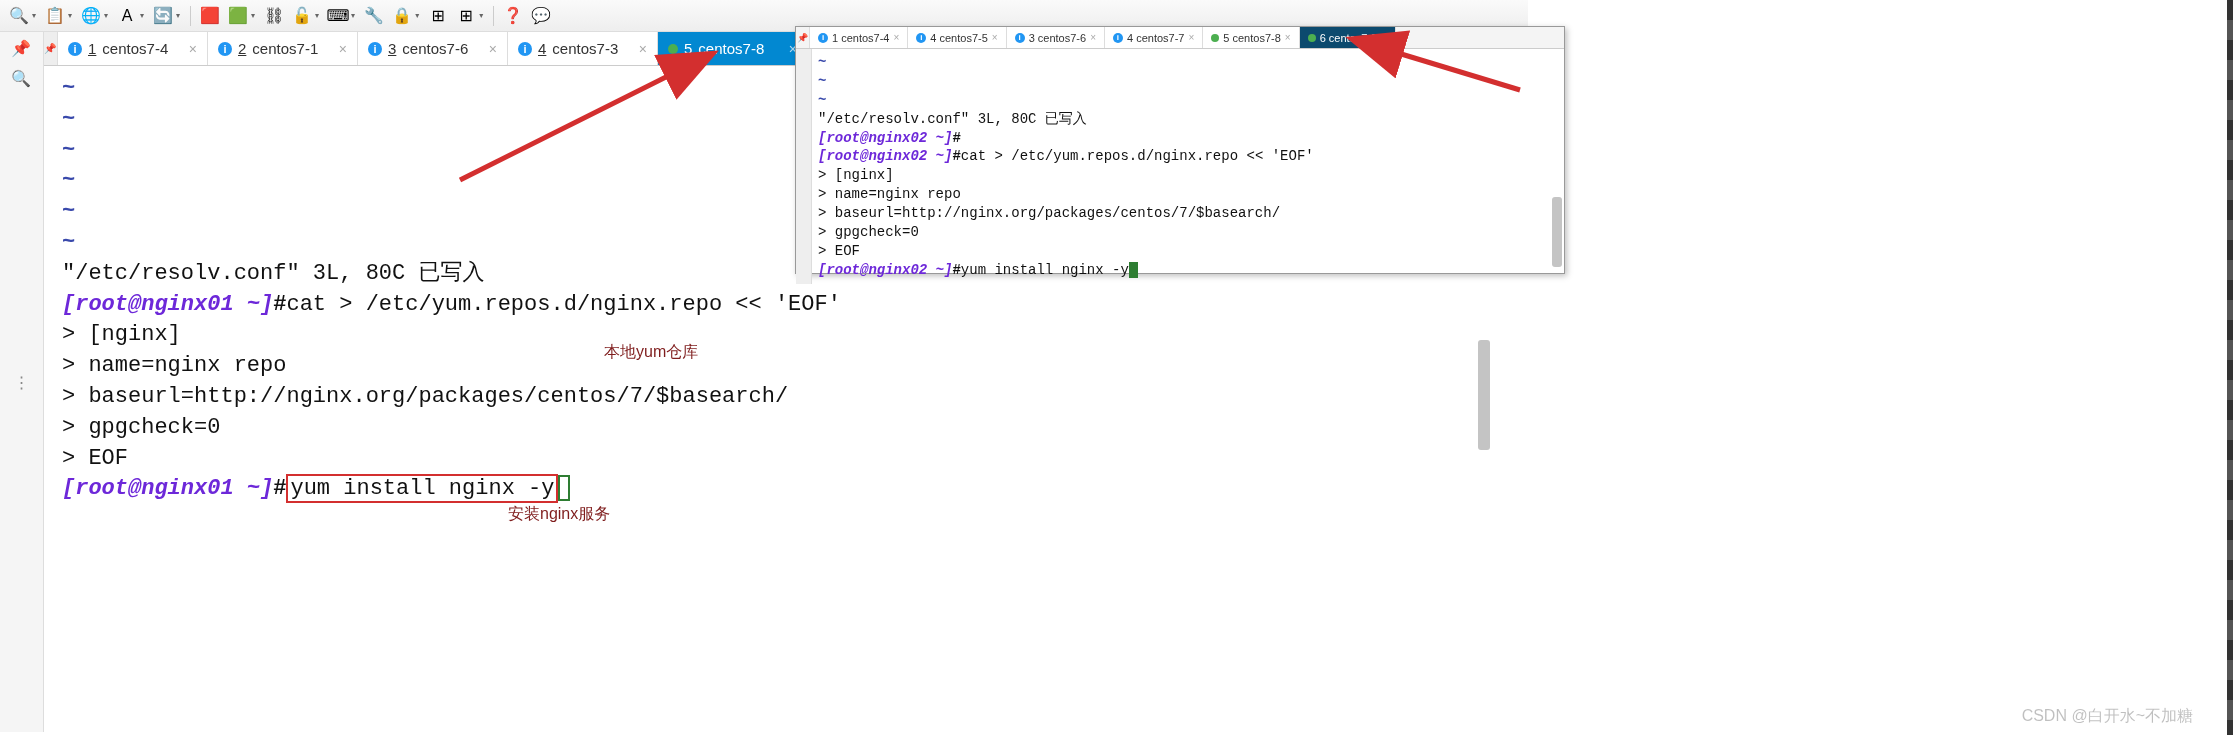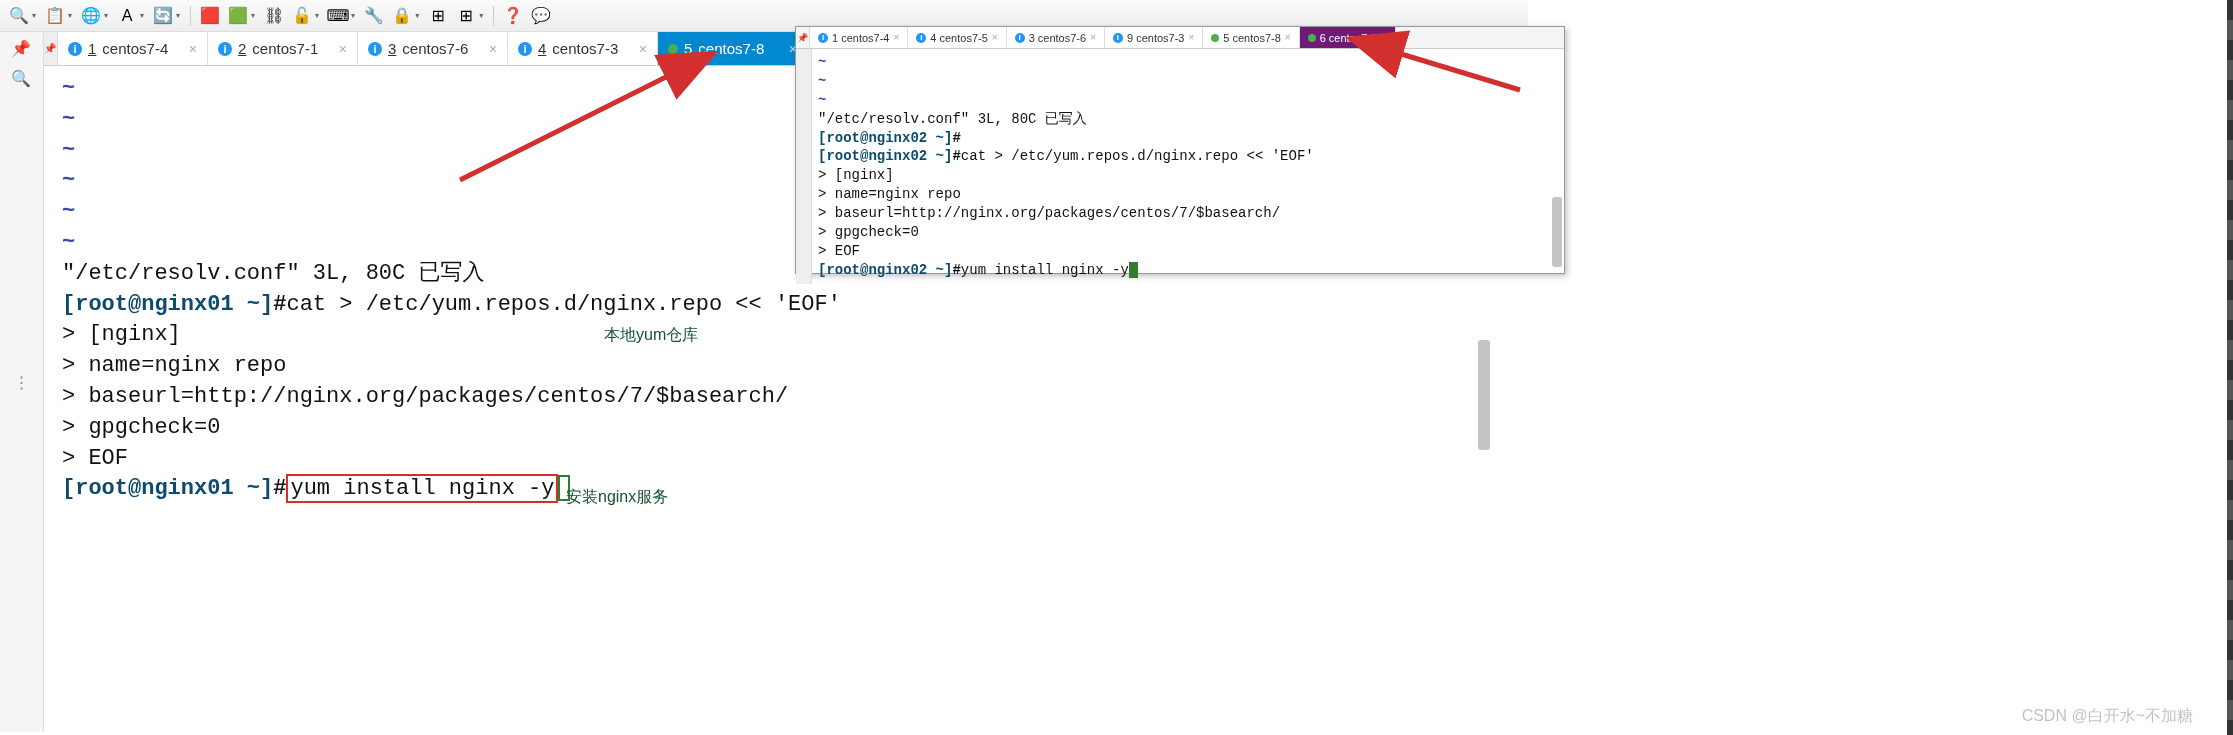--- a/index.html
+++ b/index.html
@@ -18,32 +18,32 @@
 .tab { display: flex; align-items: center; padding: 0 10px; border-right: 1px solid #ddd; background: #fff; gap: 6px; min-width: 150px; font-size: 15px; color: #333; cursor:pointer; }
 .tab.active { background: #0288d1; color: #fff; }
 .tab .tnum { text-decoration: underline; }
 .tab-close { color: #aaa; font-size: 14px; margin-left: auto; }
 .tab.active .tab-close { color: #fff; opacity: .7; }
 .tab-ico-info { width:14px; height:14px; border-radius:50%; background:#2196f3; color:#fff; font-size:11px; display:flex; align-items:center; justify-content:center; font-weight:bold; flex-shrink:0;}
 .tab-ico-dot { width:10px; height:10px; border-radius:50%; background:#4caf50; flex-shrink:0; }
 
 .term-main { position: absolute; left: 44px; top: 66px; right: 0; bottom: 0; font-family: "Consolas","Courier New",monospace; font-size: 22px; line-height: 1.4; padding: 8px 8px 8px 18px; white-space: pre; color: #111; }
 .tilde { color: #3949ab; font-weight: bold; }
-.prompt-user { color: #0c4a6e; font-weight: bold; }
+.prompt-user { color: #6d28d9; font-weight: bold; font-style: italic; }
 .prompt-path { color: #111; font-weight: bold; }
 .cmd-box { border: 2px solid #d32f2f; padding: 0 2px; }
 .cursor-box { border: 2px solid #2e7d32; display: inline-block; width: 12px; height: 26px; vertical-align: text-bottom; }
-.anno-red { color: #14532d; font-size: 16px; font-family: "Segoe UI", sans-serif; }
+.anno-red { color: #7f1d1d; font-size: 16px; font-family: "Segoe UI", sans-serif; margin-top: 17px; }
 
 .window2 { position: absolute; left: 795px; top: 26px; width: 770px; height: 248px; background: #fff; border: 1px solid #999; box-shadow: 2px 2px 6px rgba(0,0,0,.25); }
 .w2-tabs { height: 22px; display: flex; background: #f4f4f4; border-bottom: 1px solid #ccc; }
 .w2-lead { width:14px; display:flex; align-items:center; justify-content:center; font-size:9px; color:#666; border-right:1px solid #ddd;}
 .w2-tab { display: flex; align-items: center; gap: 4px; padding: 0 8px; border-right: 1px solid #ddd; background: #fff; font-size: 11px; color: #333; min-width: 86px; cursor:pointer;}
 .w2-tab .tab-close { font-size: 10px; }
-.w2-tab.active { background: #701a75; color: #fff; }
+.w2-tab.active { background: #0c4a6e; color: #fff; }
 .w2-tab .tab-ico-info { width:10px;height:10px;font-size:8px;}
 .w2-tab .tab-ico-dot { width:8px;height:8px;}
 .w2-body { position: relative; padding: 4px 6px 4px 22px; font-family: "Consolas","Courier New",monospace; font-size: 14px; line-height: 1.35; white-space: pre; color: #111; }
 .w2-gutter { position:absolute; left:0; top:0; width:16px; height:100%; background:#eee; border-right:1px solid #ddd;}
 .w2-cursor { background: #2e7d32; display: inline-block; width: 9px; height: 16px; vertical-align: text-bottom; }
 
 .arrow-svg { position: absolute; pointer-events: none; }
 .right-stripe { position:absolute; right:0; top:0; width:6px; height:735px; background: repeating-linear-gradient(#333 0, #333 20px, #555 20px, #555 40px); }
 .watermark { position:absolute; right:40px; bottom:8px; font-size:16px; color: rgba(0,0,0,.25); }
 .scroll-knob { position:absolute; background:#c4c4c4; border-radius:3px; }
@@ -131,21 +131,21 @@
 <span>"/etc/resolv.conf" 3L, 80C 已写入</span>
 <span class="prompt-user">[root@nginx01 ~]</span><span class="prompt-path">#</span><span>cat &gt; /etc/yum.repos.d/nginx.repo &lt;&lt; 'EOF'</span>
 <span>&gt; [nginx]</span>
 <span>&gt; name=nginx repo</span>
 <span>&gt; baseurl=http://nginx.org/packages/centos/7/$basearch/</span>
 <span>&gt; gpgcheck=0</span>
 <span>&gt; EOF</span>
 <span class="prompt-user">[root@nginx01 ~]</span><span class="prompt-path">#</span><span class="cmd-box">yum install nginx -y</span><span class="cursor-box"></span></div>
 
 <div class="anno-red" style="position:absolute; left:604px; top:325px;">本地yum仓库</div>
-<div class="anno-red" style="position:absolute; left:566px; top:487px;">安装nginx服务</div>
+<div class="anno-red" style="position:absolute; left:508px; top:487px;">安装nginx服务</div>
 
 <div class="window2">
   <div class="w2-tabs">
     <div class="w2-lead">📌</div>
   <div class="w2-tab">
         <span class="tab-ico-info">i</span>
         <span>1 centos7-4</span>
         <span class="tab-close">×</span>
       </div>
       <div class="w2-tab">
@@ -153,21 +153,21 @@
         <span>4 centos7-5</span>
         <span class="tab-close">×</span>
       </div>
       <div class="w2-tab">
         <span class="tab-ico-info">i</span>
         <span>3 centos7-6</span>
         <span class="tab-close">×</span>
       </div>
       <div class="w2-tab">
         <span class="tab-ico-info">i</span>
-        <span>9 centos7-3</span>
+        <span>4 centos7-7</span>
         <span class="tab-close">×</span>
       </div>
       <div class="w2-tab">
         <span class="tab-ico-dot"></span>
         <span>5 centos7-8</span>
         <span class="tab-close">×</span>
       </div>
       <div class="w2-tab active">
         <span class="tab-ico-dot"></span>
         <span>6 centos7-8</span>

